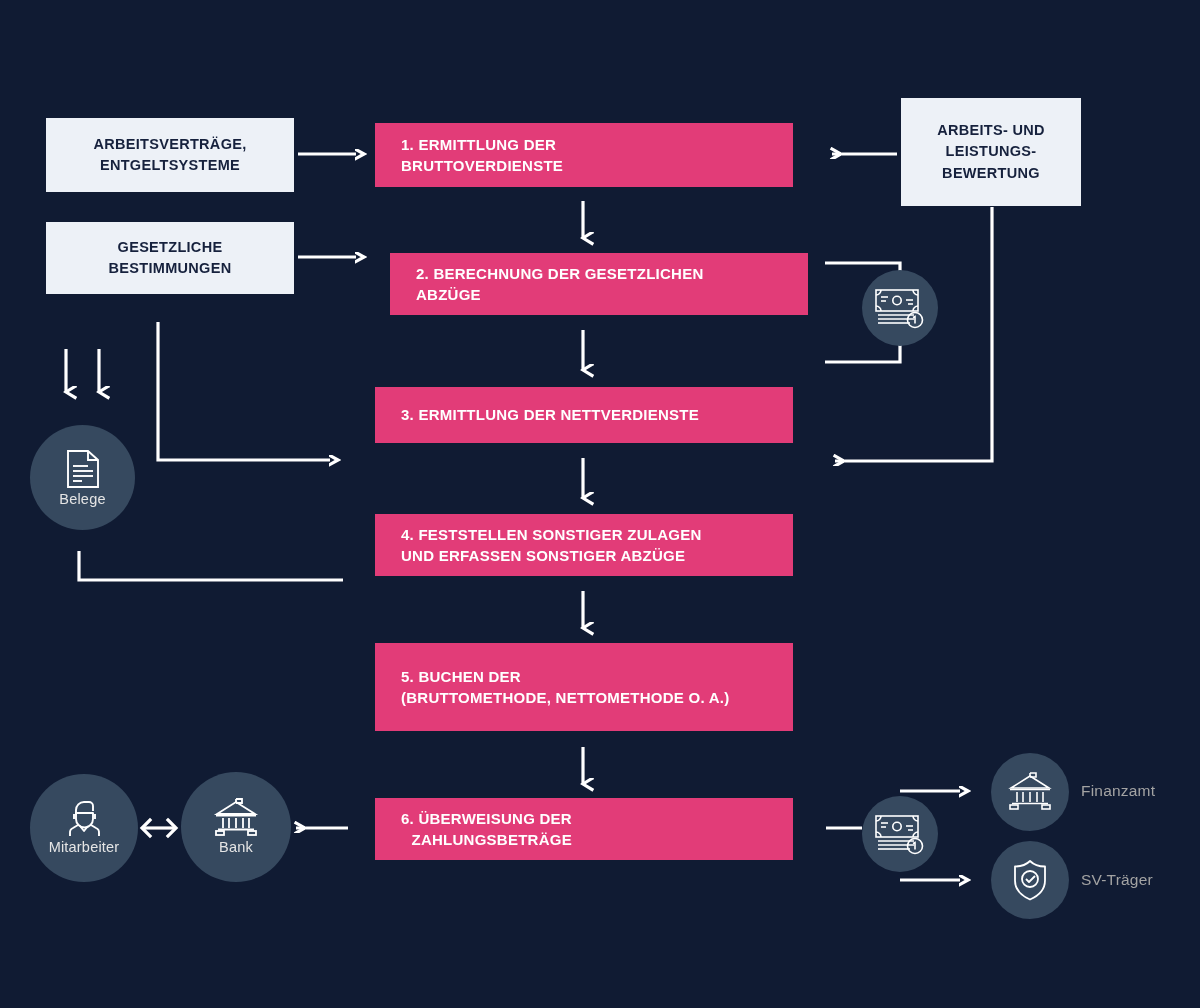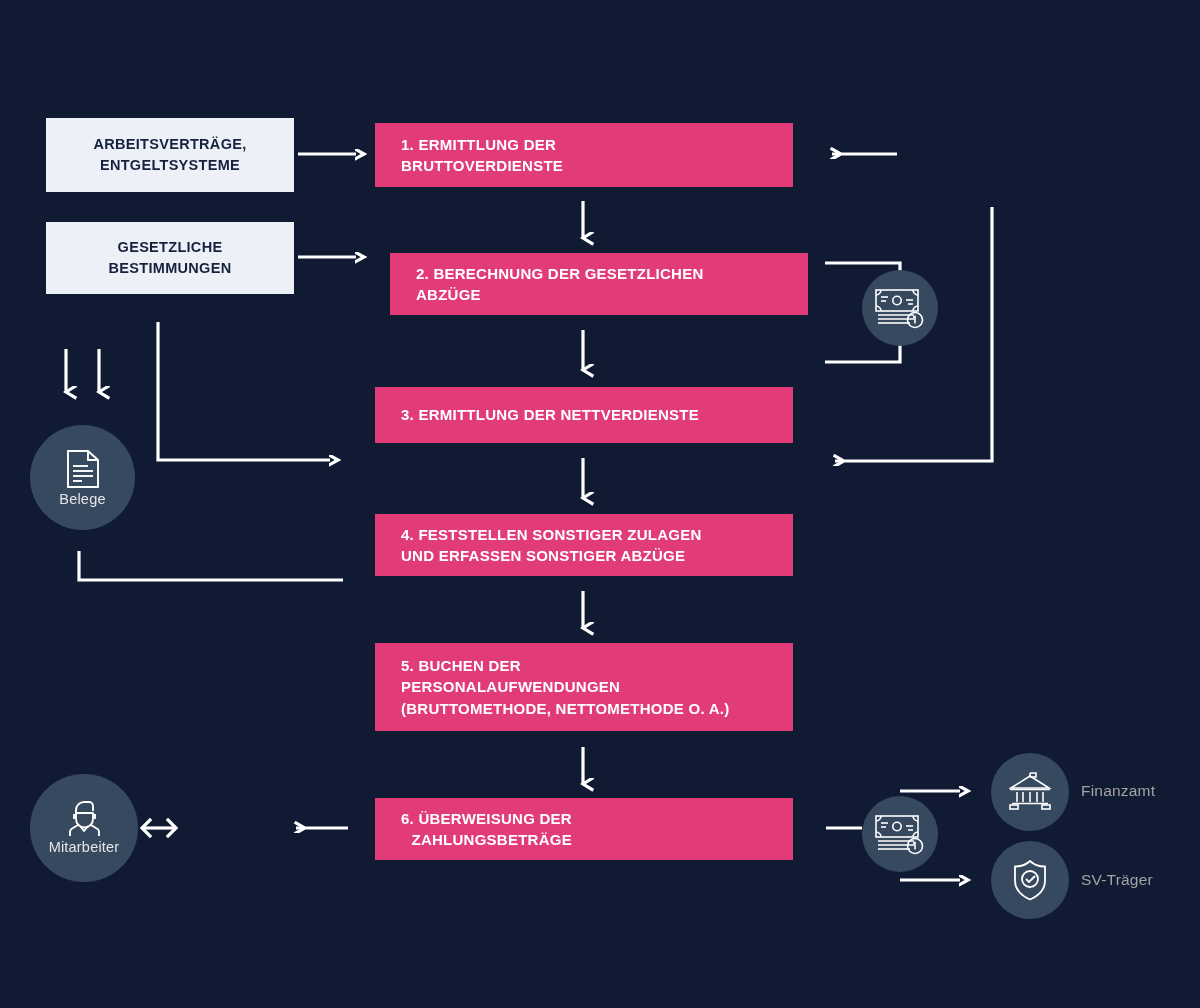--- a/index.html
+++ b/index.html
@@ -74,20 +74,27 @@
     </div>
   </div>
 
   <div class="abs lightbox" style="left:46px;top:222px;width:248px;height:72px;">
     <div>
       <div>GESETZLICHE</div>
       <div>BESTIMMUNGEN</div>
     </div>
   </div>
 
+  <div class="abs lightbox" style="left:901px;top:98px;width:180px;height:108px;">
+    <div>
+      <div>ARBEITS- UND</div>
+      <div>LEISTUNGS-</div>
+      <div>BEWERTUNG</div>
+    </div>
+  </div>
 
   <div class="abs pinkbox" style="left:375px;top:123px;width:418px;height:64px;">
     <div>
       <div>1. ERMITTLUNG DER</div>
       <div>BRUTTOVERDIENSTE</div>
     </div>
   </div>
 
   <div class="abs pinkbox" style="left:375px;top:253px;width:418px;height:62px;margin-left:15px;">
     <div>
@@ -105,21 +112,20 @@
   <div class="abs pinkbox" style="left:375px;top:514px;width:418px;height:62px;">
     <div>
       <div>4. FESTSTELLEN SONSTIGER ZULAGEN</div>
       <div>UND ERFASSEN SONSTIGER ABZÜGE</div>
     </div>
   </div>
 
   <div class="abs pinkbox" style="left:375px;top:643px;width:418px;height:88px;">
     <div>
       <div>5. BUCHEN DER</div>
-      <div>PERSONALAUFWENDUNGEN</div>
       <div>(BRUTTOMETHODE, NETTOMETHODE O. A.)</div>
     </div>
   </div>
 
   <div class="abs pinkbox" style="left:375px;top:798px;width:418px;height:62px;text-align:right;">
     <div>
       <div>6. ÜBERWEISUNG DER</div>
       <div>ZAHLUNGSBETRÄGE</div>
     </div>
   </div>
@@ -200,20 +206,39 @@
         <line x1="7" y1="13" x2="7" y2="18"></line>
         <line x1="28" y1="13" x2="28" y2="18"></line>
         <path d="M11,24 l-5,3 a5,5 0 0 0 -3,5 v3"></path>
         <path d="M24,24 l5,3 a5,5 0 0 1 3,5 v3"></path>
         <path d="M13,25 l4,5 l4,-5"></path>
       </g>
     </svg>
     <div class="cap">Mitarbeiter</div>
   </div>
 
+  <div class="abs circle" style="left:181px;top:772px;width:110px;height:110px;">
+    <svg width="44" height="38" viewBox="0 0 44 38">
+      <g stroke="#ffffff" stroke-width="1.8" fill="none" stroke-linejoin="miter">
+        <path d="M3,15 L22,3 L41,15 Z"></path>
+        <line x1="22" y1="3" x2="22" y2="0"></line>
+        <path d="M22,0 h6 v4 h-6"></path>
+        <line x1="2" y1="16.5" x2="42" y2="16.5"></line>
+        <line x1="9" y1="19" x2="9" y2="29"></line>
+        <line x1="15" y1="19" x2="15" y2="29"></line>
+        <line x1="22" y1="19" x2="22" y2="29"></line>
+        <line x1="29" y1="19" x2="29" y2="29"></line>
+        <line x1="35" y1="19" x2="35" y2="29"></line>
+        <line x1="4" y1="30.5" x2="40" y2="30.5"></line>
+        <rect x="2" y="32" width="8" height="4"></rect>
+        <rect x="34" y="32" width="8" height="4"></rect>
+      </g>
+    </svg>
+    <div class="cap">Bank</div>
+  </div>
 
   <div class="abs circle nocap" style="left:862px;top:270px;width:76px;height:76px;">
     <svg width="52" height="42" viewBox="0 0 52 42">
       <g stroke="#ffffff" stroke-width="1.6" fill="none" stroke-linejoin="miter">
         <rect x="2" y="3" width="42" height="21"></rect>
         <circle cx="23" cy="13.5" r="4.2"></circle>
         <line x1="7" y1="10" x2="14" y2="10"></line>
         <line x1="7" y1="14" x2="12" y2="14"></line>
         <line x1="32" y1="13" x2="39" y2="13"></line>
         <line x1="34" y1="17" x2="39" y2="17"></line>

